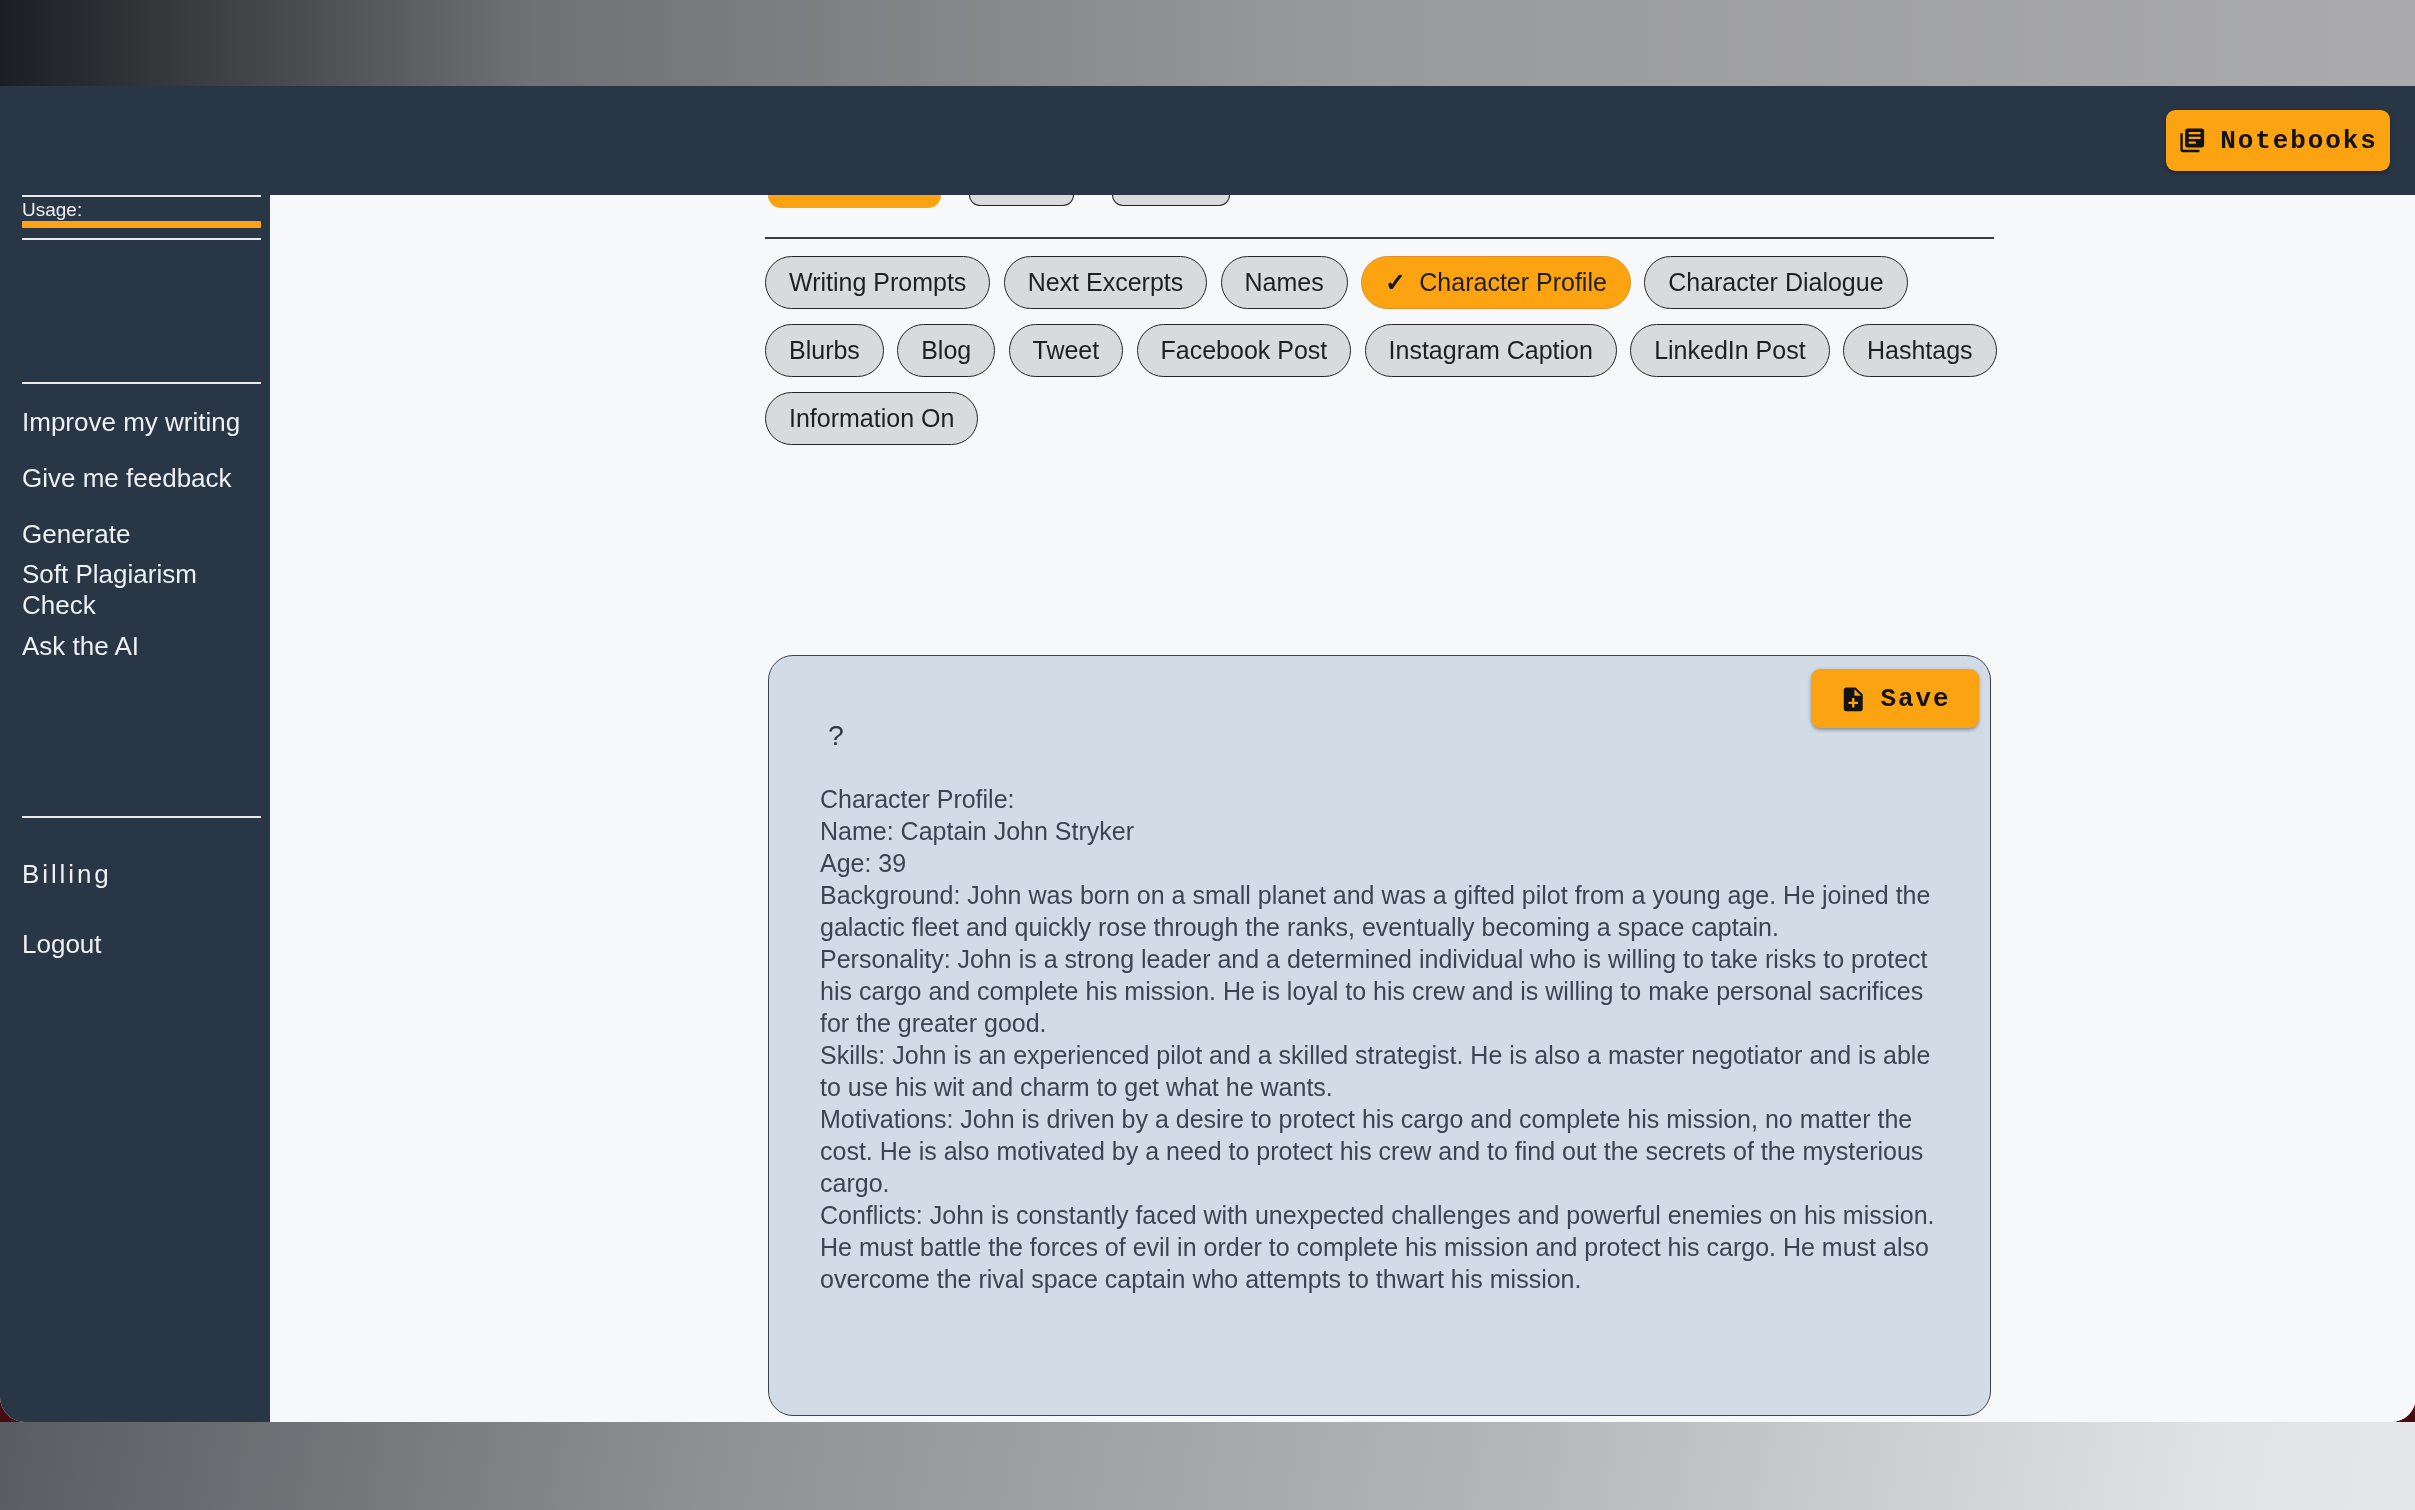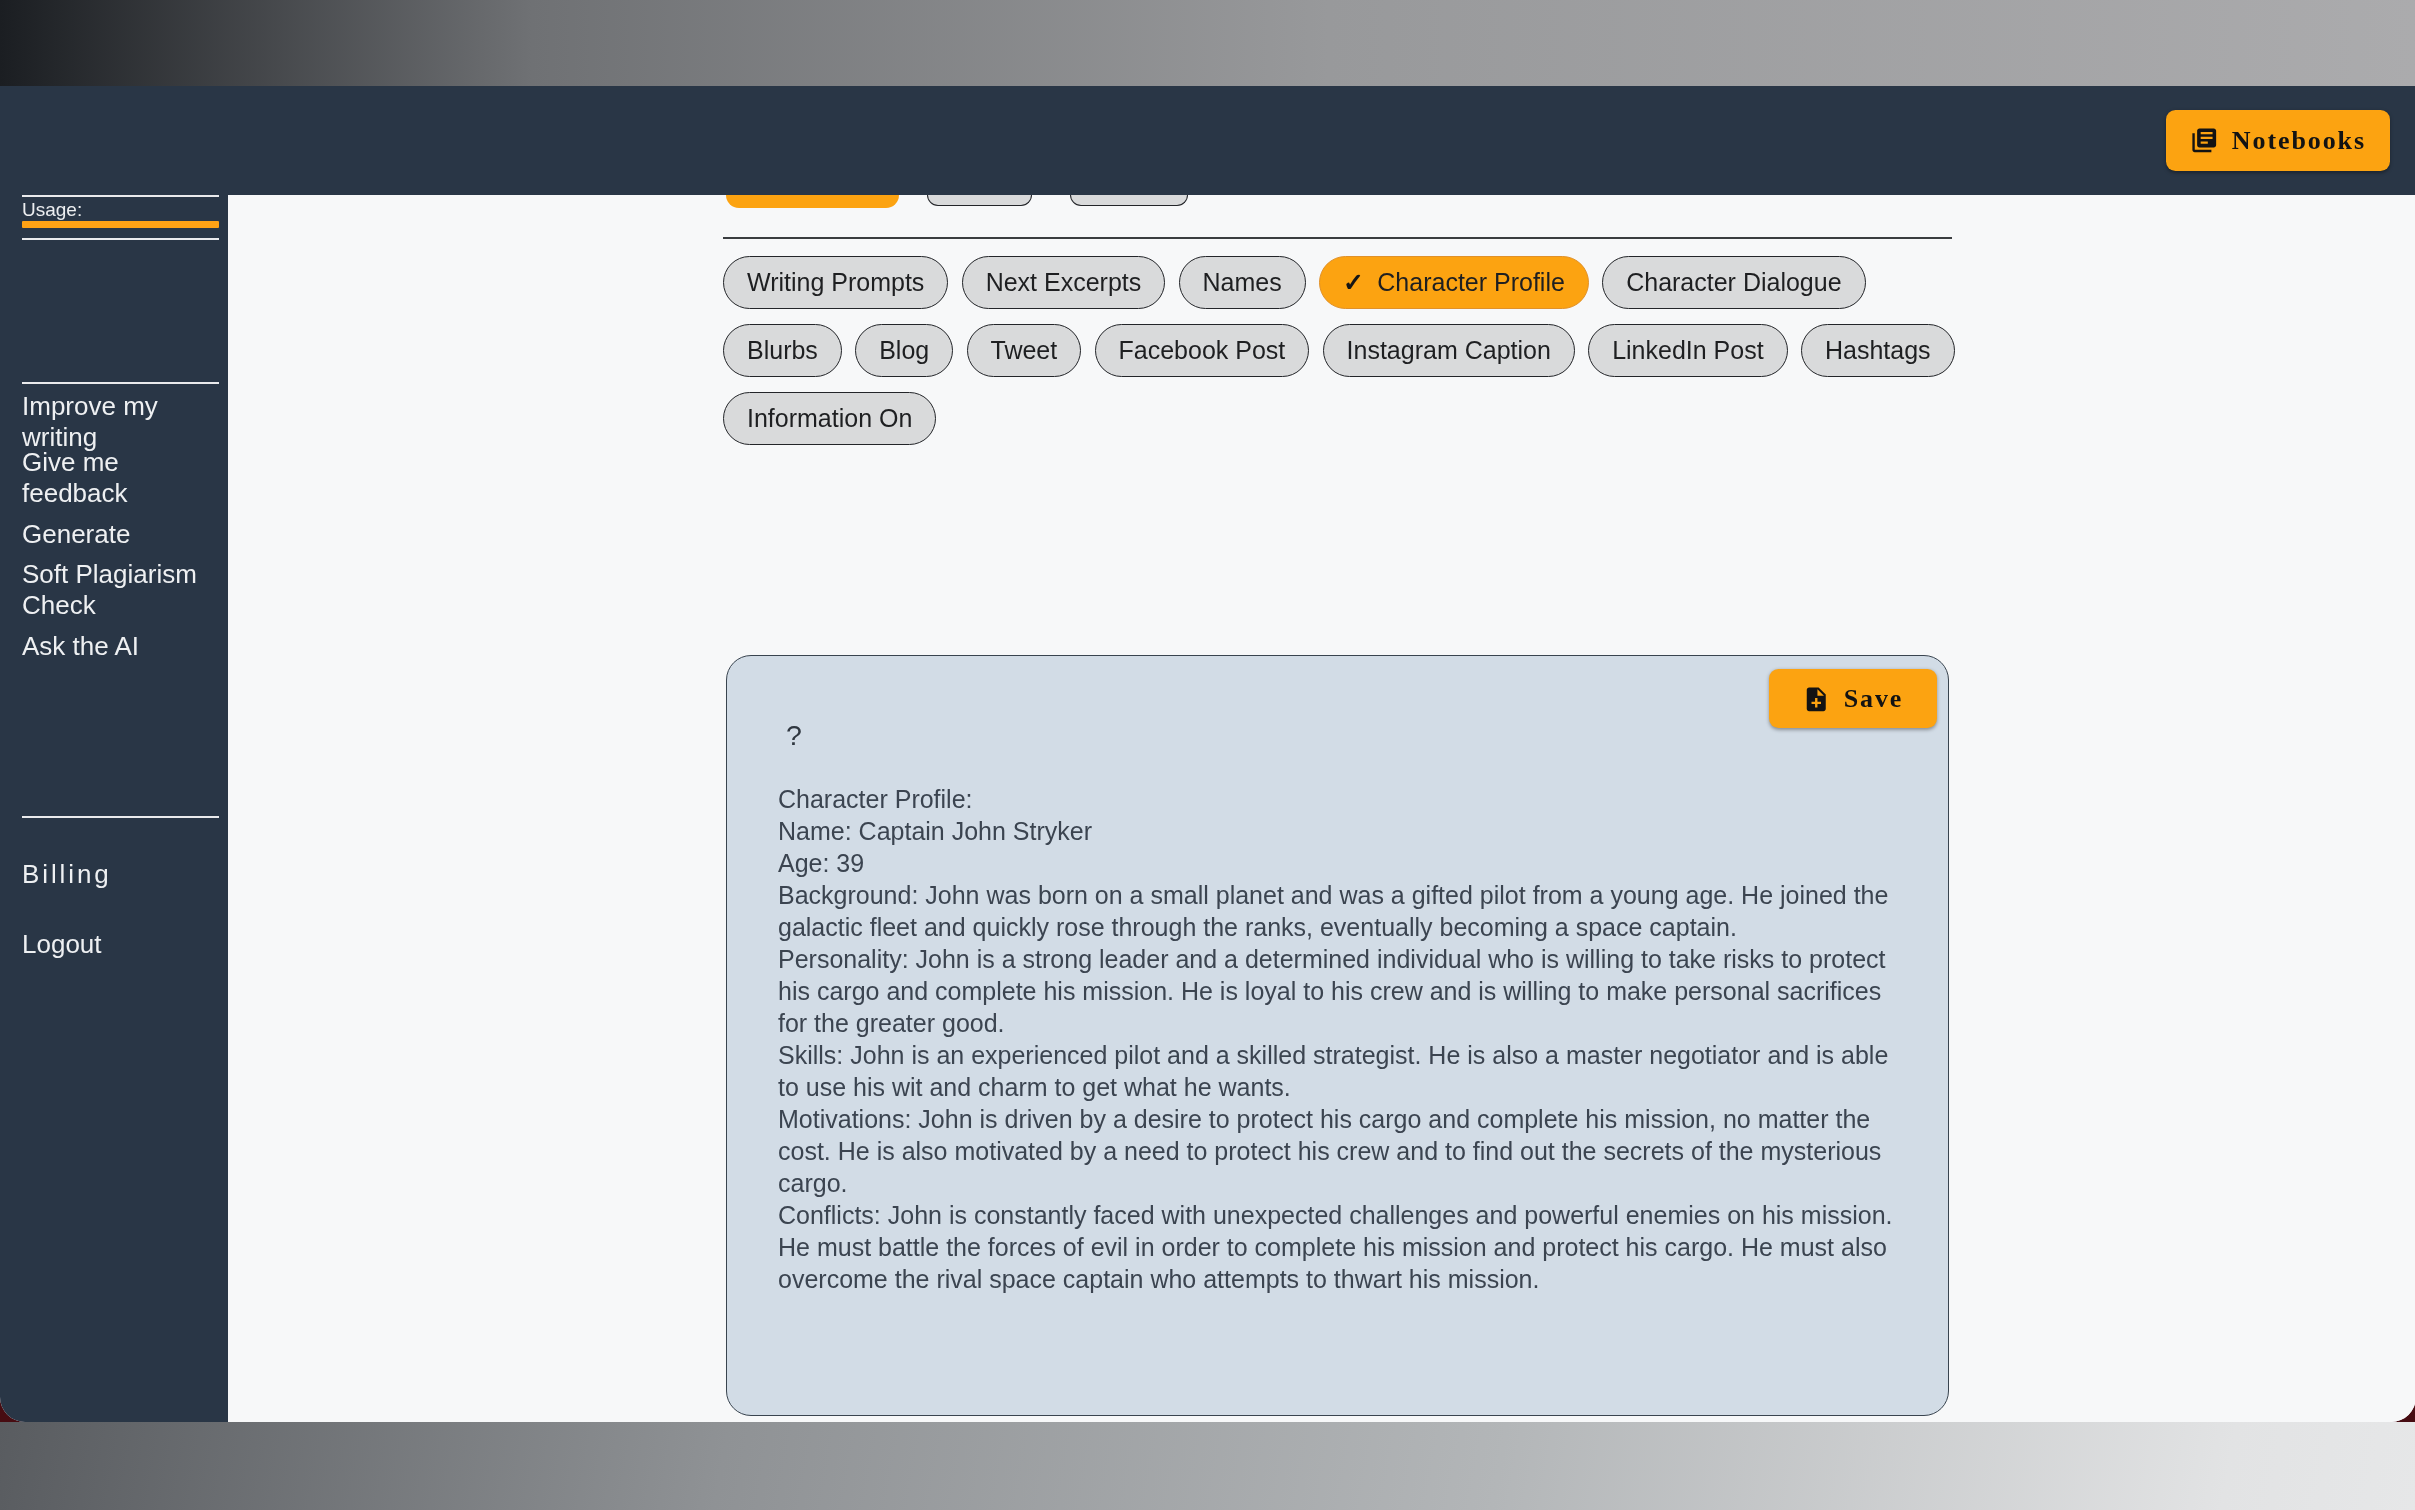--- a/index.html
+++ b/index.html
@@ -19,27 +19,27 @@
   .topbar { height:109px; background:#293646; display:flex; align-items:center;
     padding:0 26px 0 22px; }
   .brand { display:flex; align-items:center; gap:19px; }
   .logo { position:relative; width:65px; height:65px; border-radius:50%; overflow:hidden; flex:none;
     background:linear-gradient(180deg,#f6c12a 0%,#f2b928 26%,#cc3565 26%,#cc3565 31%,#f29a1f 31%,#f29a1f 45%,#c92f5f 45%,#c92f5f 50%,#ef7d1d 50%,#ef7d1d 61%,#bf2a58 61%,#bf2a58 66%,#e4641c 66%,#e4641c 77%,#a82250 77%,#a82250 82%,#cf4f1a 82%,#7d1a3e 100%); }
   .logo svg { position:absolute; inset:0; }
   .brand-name { color:#f4f5f7; font-size:26px; font-weight:500; letter-spacing:0.5px; }
   .topbar-spacer { flex:1; }
   .btn-orange { display:flex; align-items:center; justify-content:center; gap:13.3px;
     background:#FCA311; border:none; border-radius:9.5px; cursor:pointer;
-    color:#131313; font-family:Liberation Serif, serif; font-weight:700;
+    color:#131313; font-family:Liberation Mono, monospace; font-weight:700;
     box-shadow:0 1.9px 3.8px rgba(0,0,0,.35); }
   .btn-notebooks { width:224px; height:61px; font-size:26px; letter-spacing:1.9px; }
 
   
   .main { display:flex; height:1227px; }
-  .sidebar { width:228px; flex:none; background:#293646; padding:0 9px 0 22px; }
+  .sidebar { width:270px; flex:none; background:#293646; padding:0 9px 0 22px; }
   .sb-divider { height:1.9px; background:#e9eaec; }
   .usage-label { color:#eceef0; font-size:19px; margin-top:2.9px; line-height:19px; }
   .usage-bar { height:7.6px; background:#FFA215; margin-top:1.9px; border-radius:1px; }
   .d2 { margin-top:9.5px; }
   .sb-nav { list-style:none; }
   .nav1 { margin-top:65px; }
   .nav2 { margin-top:10.5px; }
   .sb-nav li { height:56px; display:flex; align-items:center; cursor:pointer; }
   .sb-item { color:#eef0f2; font-size:26px; }
   .sb-item.active { color:#EE8D20; }

